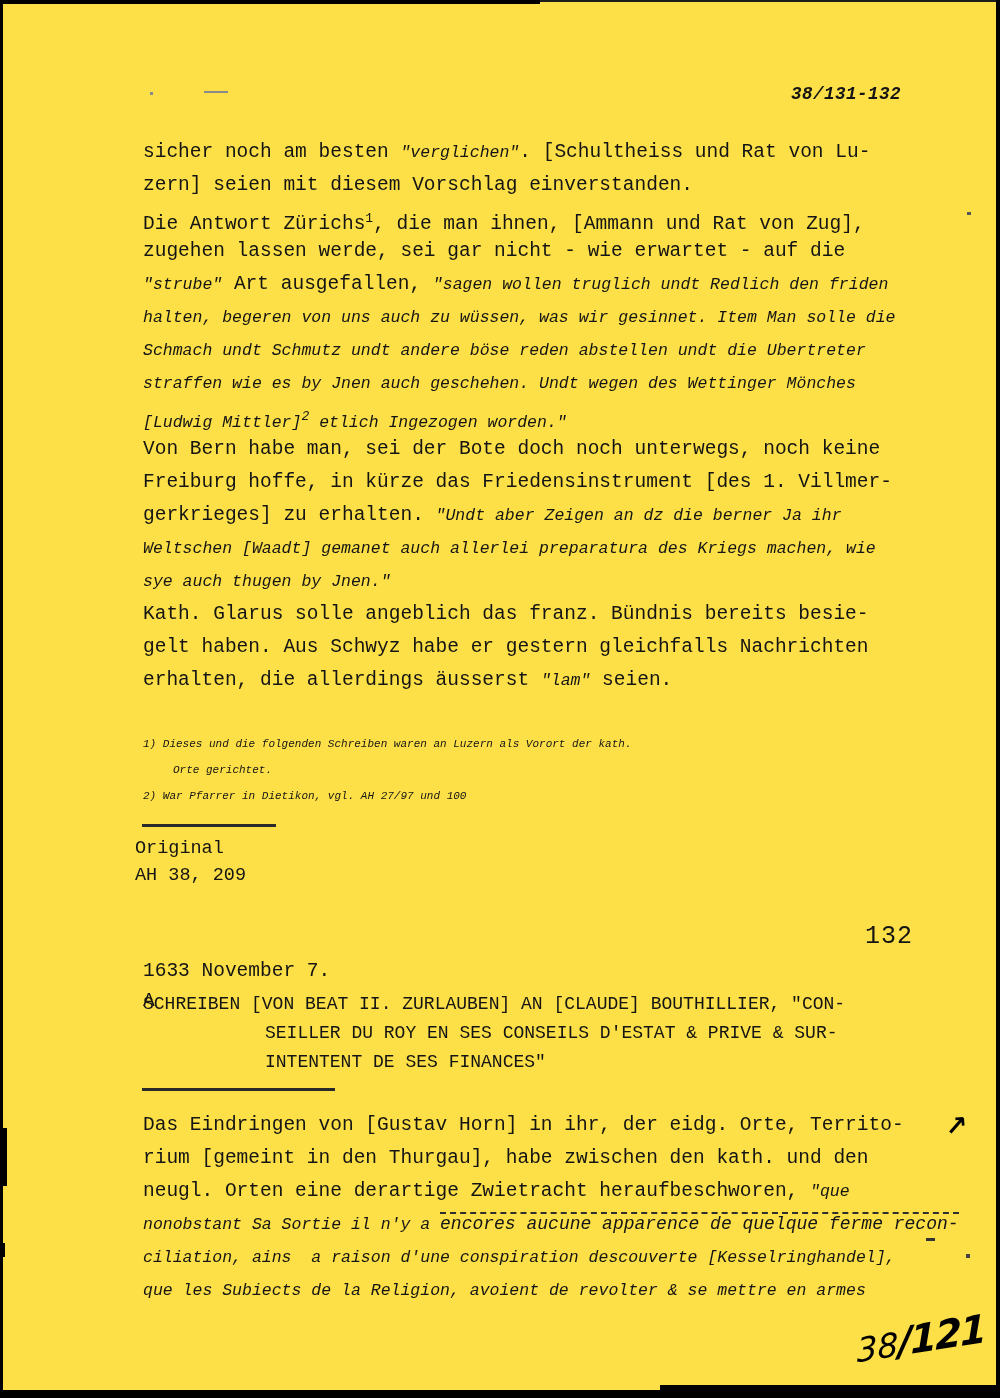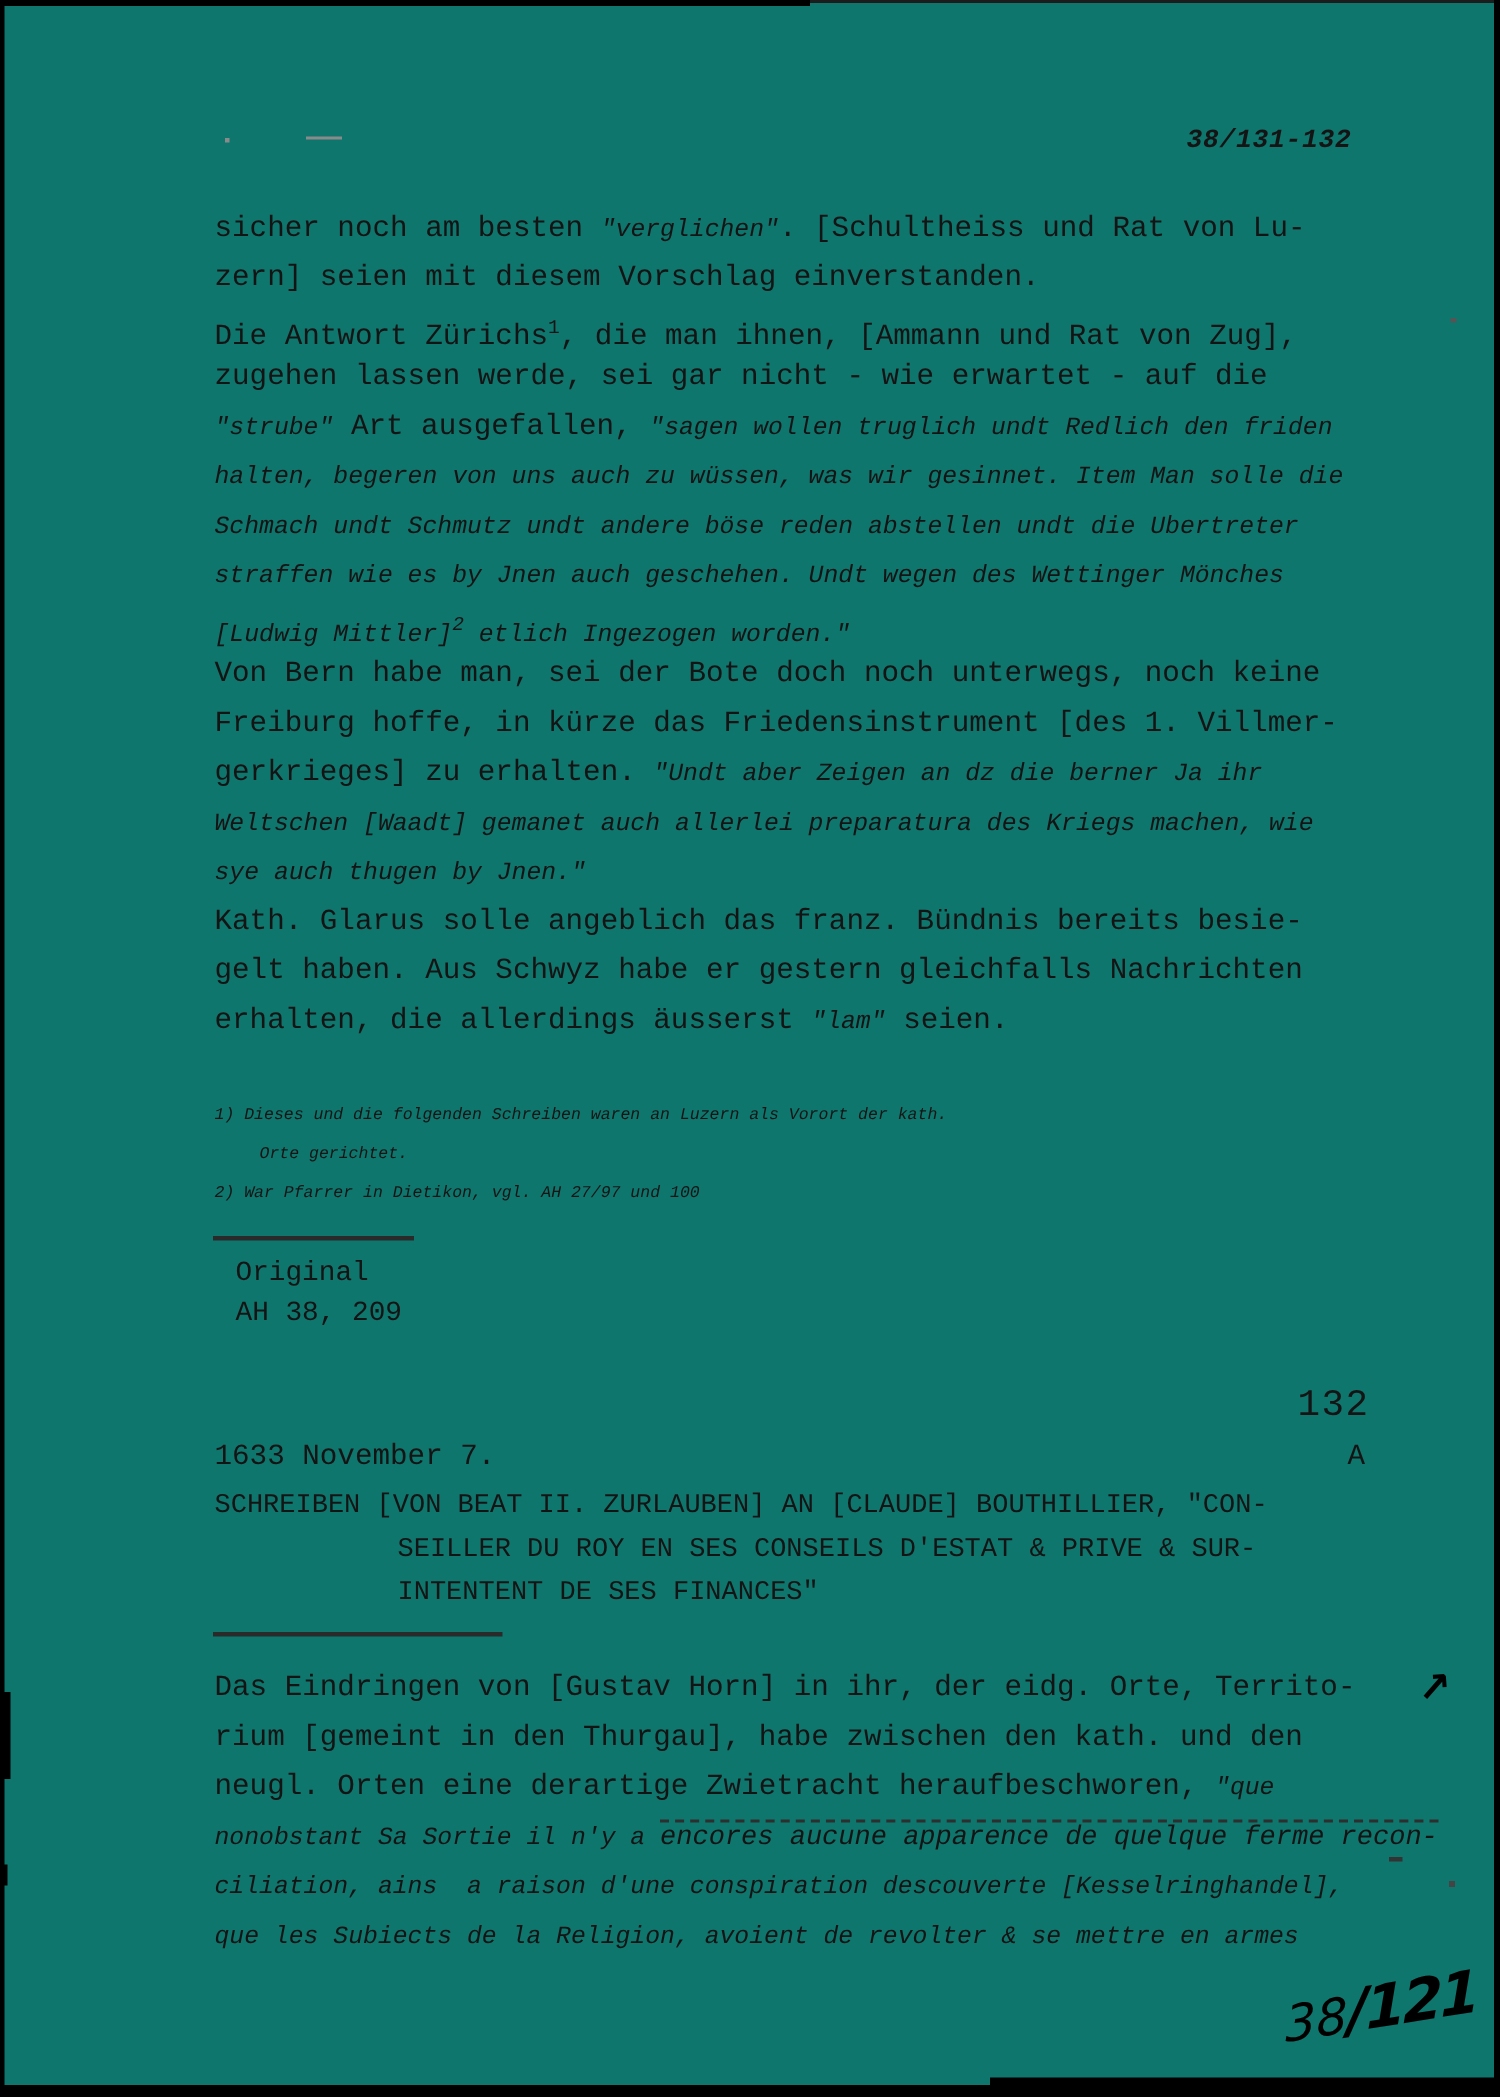--- a/index.html
+++ b/index.html
@@ -1,19 +1,19 @@
 <!DOCTYPE html>
 <html><head>
 <meta charset="utf-8">
 <style>
   html,body{margin:0;padding:0;background:#e8e8e8;}
   .page{
     position:relative;
     width:1000px;height:1398px;
-    background:#0f766e;
+    background:#fde047;
     overflow:hidden;
     font-family:"Liberation Mono","DejaVu Sans Mono",monospace;
     color:#141414;
   }
   
   .b-top-l{position:absolute;left:0;top:0;width:540px;height:4px;background:#000;}
   .b-top-r{position:absolute;left:540px;top:0;width:460px;height:2px;background:#1c1c1c;}
   .b-left{position:absolute;left:0;top:0;width:3px;height:1398px;background:#000;}
   .b-left-thick{position:absolute;left:0;top:1128px;width:7px;height:58px;background:#000;}
   .b-left-blob{position:absolute;left:0;top:1243px;width:5px;height:14px;background:#000;}
@@ -34,31 +34,31 @@
   .seg-iov{font-style:italic;font-size:18px;border-top:2px dashed #2e2e2e;}
   sup.fn-ref{font-size:13px;vertical-align:7px;}
   sup.fn-ref-i{font-style:italic;font-size:13px;vertical-align:7px;}
 
   .body131{position:absolute;left:143px;top:136px;width:790px;}
   .footnotes{position:absolute;left:143px;top:731px;width:790px;}
   .fn-line{white-space:pre;font-style:italic;font-size:11px;line-height:26px;height:26px;}
   .fn-indent{padding-left:30px;}
 
   .rule1{position:absolute;left:142px;top:824px;width:134px;height:3px;background:#2a2a2a;}
-  .source{position:absolute;left:157px;top:835px;}
+  .source{position:absolute;left:135px;top:835px;}
   .src-line{font-size:18.5px;line-height:27px;height:27px;white-space:pre;}
 
   .entry-number{
     position:absolute;left:143px;top:922px;width:770px;
     text-align:right;font-size:25px;letter-spacing:1px;
   }
   .date-row{
     position:absolute;left:143px;top:956px;width:767px;
     display:flex;justify-content:space-between;
-    font-size:19.5px;line-height:30px;
+    font-size:19.5px;line-height:30px;flex-direction:column;
   }
   .title132{position:absolute;left:143px;top:990px;width:830px;}
   .title-line{white-space:pre;font-size:18px;line-height:29px;height:29px;}
   .title-indent{padding-left:122px;}
 
   .rule2{position:absolute;left:142px;top:1088px;width:193px;height:3px;background:#2a2a2a;}
 
   .body132{position:absolute;left:143px;top:1109px;width:820px;}
 
   .hand-arrow{

